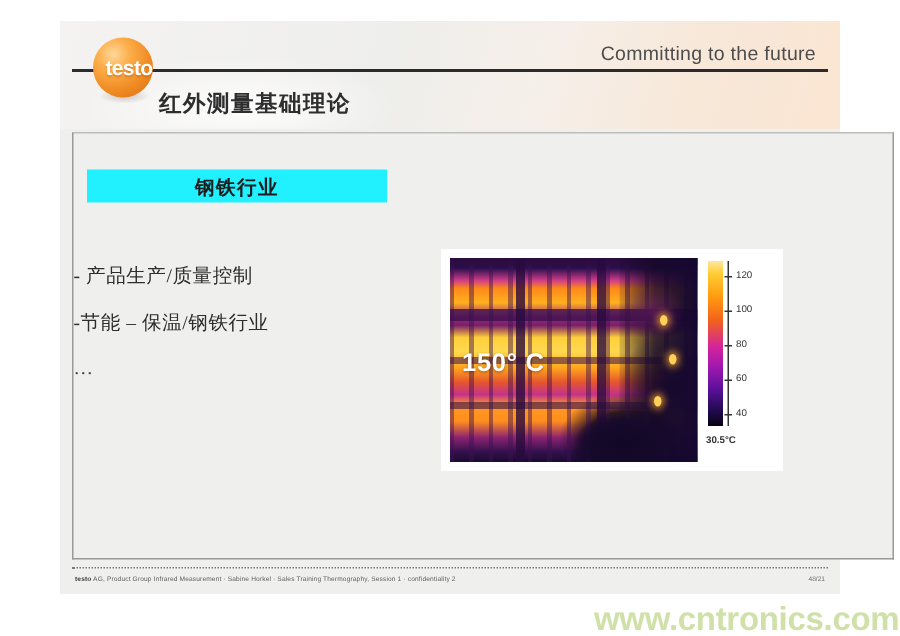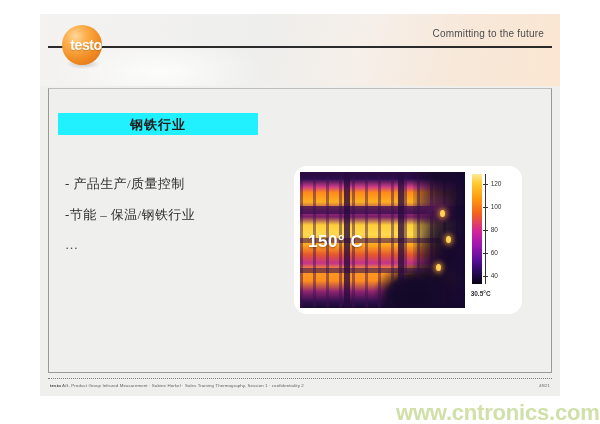--- a/index.html
+++ b/index.html
@@ -43,21 +43,21 @@
     top: 32px;
     width: 504px;
     height: 2px;
     background: #2b2b2b;
   }
 
   .tagline {
     position: absolute;
     right: 16px;
     top: 14px;
-    font-size: 10px;
+    font-size: 13px;
     color: #4d4d4d;
     letter-spacing: 0.2px;
     white-space: nowrap;
   }
 
   .logo {
     position: absolute;
     left: 22px;
     top: 11px;
     width: 40px;
@@ -101,21 +101,21 @@
     font-weight: bold;
     color: #2e2e2e;
     letter-spacing: 1px;
   }
 
   
   .slide-body {
     position: absolute;
     left: 8px;
     top: 74px;
-    width: 504px;
+    width: 548px;
     height: 285px;
     border: 1px solid #9a9a96;
     border-top: 1px solid #bdbdb9;
     box-sizing: border-box;
     background: #efefed;
   }
 
   .section-banner {
     position: absolute;
     left: 9px;
@@ -131,21 +131,21 @@
     text-align: center;
     font-family: "Liberation Serif", serif;
     font-size: 13px;
     font-weight: bold;
     color: #1d1d1d;
     letter-spacing: 1px;
   }
 
   .bullets {
     position: absolute;
-    left: 16px;
+    left: 0;
     top: 86px;
     width: 215px;
   }
   .bullet {
     font-family: "Liberation Serif", serif;
     font-size: 13px;
     color: #2d2d2d;
     margin-bottom: 13px;
     letter-spacing: 0.4px;
     white-space: nowrap;
@@ -160,21 +160,20 @@
   .figure {
     position: absolute;
     left: 245px;
     top: 77px;
     width: 228px;
     height: 148px;
     background: #ffffff;
     box-sizing: border-box;
     padding: 6px 5px 6px 6px;
     display: flex;
-    border-radius: 13px;
   }
   .thermal {
     position: relative;
     width: 167px;
     height: 136px;
     overflow: hidden;
     background: #140a28;
   }
 
   
@@ -371,20 +370,21 @@
   <div class="slide-header">
     <div class="header-rule"></div>
     <div class="tagline">Committing to the future</div>
     <div class="logo">
       <div class="logo-shadow"></div>
       <div class="logo-sphere"></div>
       <div class="logo-text">testo</div>
     </div>
   </div>
 
+  <div class="slide-title">红外测量基础理论</div>
 
   <div class="slide-body">
 
     <div class="section-banner">
       <div class="section-banner-label">钢铁行业</div>
     </div>
 
     <div class="bullets">
       <div class="bullet">- 产品生产/质量控制</div>
       <div class="bullet">-节能 – 保温/钢铁行业</div>

